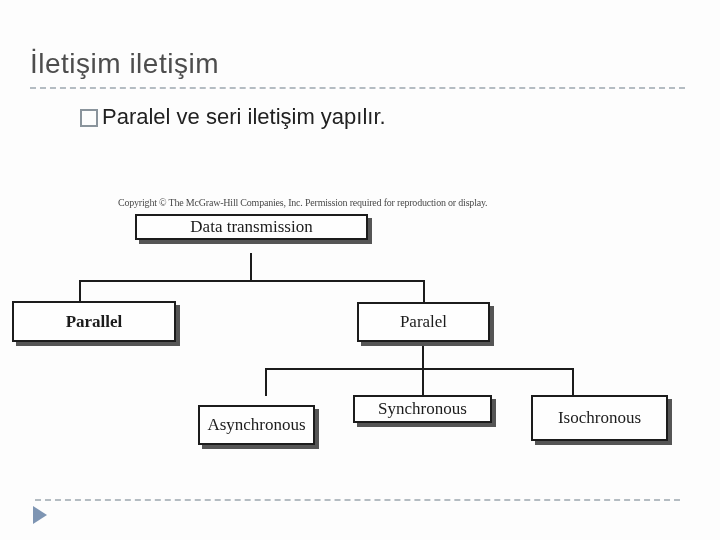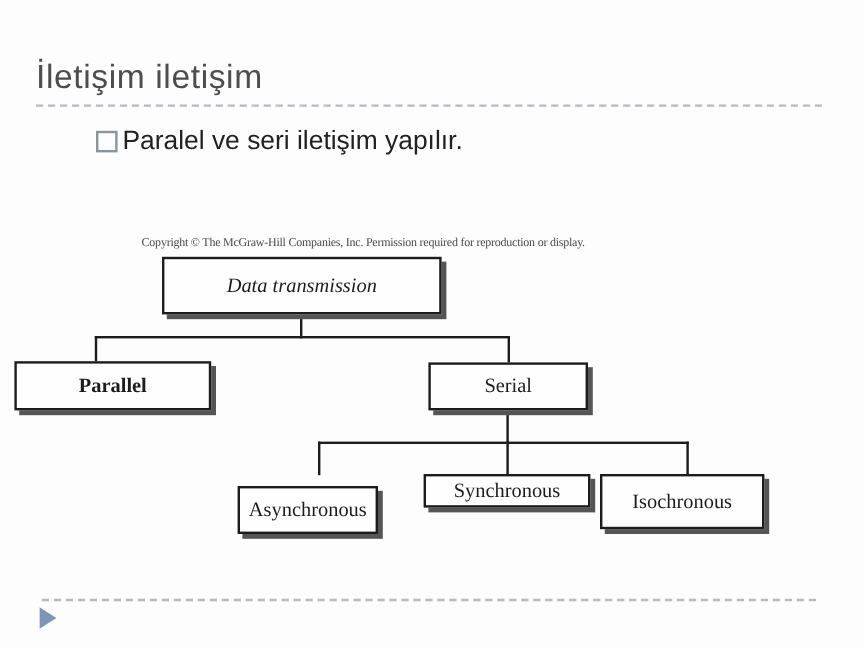--- a/index.html
+++ b/index.html
@@ -53,26 +53,26 @@
   }
   .node{
     position:absolute;
     background:#fefefe;
     border:2px solid var(--box-border,#1c1c1c);
     box-shadow:4px 4px 0 0 var(--box-shadow,#555555);
     display:flex;align-items:center;justify-content:center;
     font-size:17px;color:#1c1c1c;
     box-sizing:border-box;
   }
-  .node.root        {left:135px;top:214px;width:233px;height:48px;font-style:italic;}
+  .node.root        {left:135px;top:214px;width:233px;height:26px;}
   .node.parallel    {left:12px; top:301px;width:164px;height:41px;font-weight:bold;}
   .node.serial      {left:357px;top:302px;width:133px;height:40px;}
   .node.asynchronous{left:198px;top:405px;width:117px;height:40px;}
   .node.synchronous {left:353px;top:395px;width:139px;height:28px;}
-  .node.isochronous {left:500px;top:395px;width:137px;height:46px;text-align:right;}
+  .node.isochronous {left:531px;top:395px;width:137px;height:46px;text-align:right;}
   .line{position:absolute;background:var(--box-border,#1c1c1c);}
   .l-v-root        {left:250px;top:253px;width:2px;height:29px;}
   .l-h-level1      {left:79px; top:280px;width:346px;height:2px;}
   .l-v-parallel    {left:79px; top:280px;width:2px;height:22px;}
   .l-v-serial-top  {left:423px;top:280px;width:2px;height:23px;}
   .l-v-serial-bot  {left:422px;top:342px;width:2px;height:27px;}
   .l-h-level2      {left:265px;top:368px;width:309px;height:2px;}
   .l-v-async       {left:265px;top:368px;width:2px;height:28px;}
   .l-v-sync        {left:422px;top:368px;width:2px;height:28px;}
   .l-v-iso         {left:572px;top:368px;width:2px;height:28px;}
@@ -106,21 +106,21 @@
     <div class="line l-v-parallel"></div>
     <div class="line l-v-serial-top"></div>
     <div class="line l-v-serial-bot"></div>
     <div class="line l-h-level2"></div>
     <div class="line l-v-async"></div>
     <div class="line l-v-sync"></div>
     <div class="line l-v-iso"></div>
 
     <div class="node root">Data transmission</div>
     <div class="node parallel">Parallel</div>
-    <div class="node serial">Serial</div>
+    <div class="node serial">Paralel</div>
     <div class="node asynchronous">Asynchronous</div>
     <div class="node synchronous">Synchronous</div>
     <div class="node isochronous">Isochronous</div>
   </div>
 
   <div class="divider-bottom"></div>
   <div class="footer-triangle"></div>
 
 </div>
 

